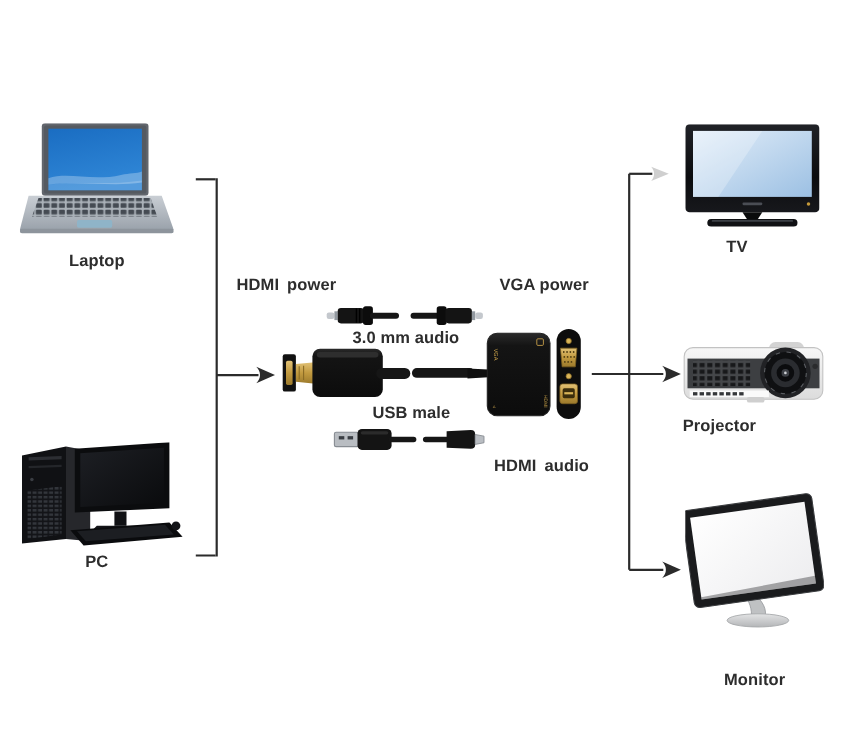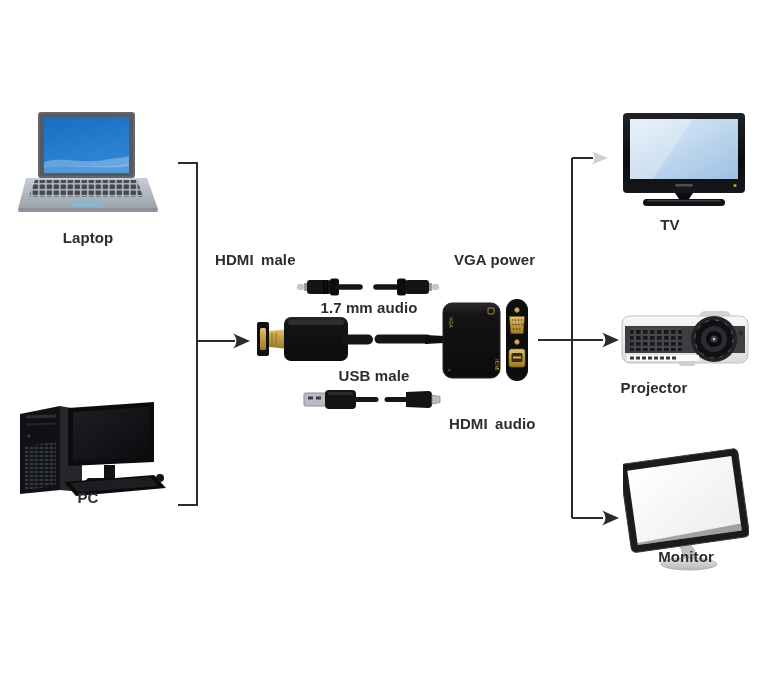--- a/index.html
+++ b/index.html
@@ -98,21 +98,21 @@
       <polygon points="54,6 140,0 140,60 54,64" fill="#0b0c0e"></polygon>
       <polygon points="59,10 135,5 135,55 59,59" fill="url(#pcScr)"></polygon>
       <rect x="90" y="63" width="11" height="13" fill="#101114"></rect>
       <polygon points="74,76 118,76 124,82 68,82" fill="#131418"></polygon>
 
       <polygon points="50,80 140,73 152,86 62,94" fill="#0a0b0d"></polygon>
       <polygon points="56,81 136,75 144,84 64,90" fill="#1c1e22"></polygon>
       <circle cx="146" cy="76" r="4" fill="#131418"></circle>
     </svg>
   </div>
-  <div class="label center" style="left:38px;top:489px;width:100px">PC</div>
+  <div class="label center" style="left:38px;top:502px;width:100px">PC</div>
 
   <div class="abs" style="left:255px;top:295px">
     <svg width="282" height="92" viewBox="0 0 282 92">
       <defs>
         <linearGradient id="gold" x1="0" y1="0" x2="0" y2="1">
           <stop offset="0" stop-color="#e2c276"></stop>
             <stop offset="0.5" stop-color="#c29a3f"></stop>
             <stop offset="1" stop-color="#9c7a2c"></stop>
         </linearGradient>
         <linearGradient id="boxSh" x1="0" y1="0" x2="0" y2="1">
@@ -195,23 +195,23 @@
       <rect x="14" y="8.5" width="5" height="3" fill="#3a3e44"></rect>
       <rect x="23" y="2" width="31" height="19" rx="4" fill="#141414"></rect>
       <rect x="26" y="4" width="25" height="3" rx="1.5" fill="#2b2b2b"></rect>
       <line x1="54" y1="11.5" x2="74" y2="11.5" stroke="#161616" stroke-width="5" stroke-linecap="round"></line>
       <line x1="85" y1="11.5" x2="104" y2="11.5" stroke="#161616" stroke-width="5" stroke-linecap="round"></line>
       <path d="M104,4 L126,3 Q130,3 130,7 L130,16 Q130,20 126,20 L104,19 Z" fill="#141414"></path>
       <path d="M130,7 L138,8.5 L138,14.5 L130,16 Z" fill="#b9bdc2" stroke="#878c92" stroke-width="0.8"></path>
     </svg>
   </div>
 
-  <div class="label wide" style="left:215px;top:251px">HDMI male</div>
+  <div class="label wide" style="left:215px;top:251px">HDMI power</div>
   <div class="label" style="left:454px;top:251px">VGA power</div>
-  <div class="label center" style="left:309px;top:299px;width:120px">1.7 mm audio</div>
+  <div class="label center" style="left:309px;top:299px;width:120px">3.0 mm audio</div>
   <div class="label center" style="left:314px;top:367px;width:120px">USB male</div>
   <div class="label wide" style="left:449px;top:415px">HDMI audio</div>
 
   <div class="abs" style="left:623px;top:113px">
     <svg width="122" height="97" viewBox="0 0 122 97">
       <defs>
         <linearGradient id="tvScr" x1="0" y1="0" x2="1" y2="1">
           <stop offset="0" stop-color="#e3eef9"></stop>
             <stop offset="1" stop-color="#9cc0e3"></stop>
         </linearGradient>
@@ -288,15 +288,15 @@
       <path d="M64,92 C70,100 75,105 72,115 L60,115 C61,105 58,99 54,93 Z" fill="#bfc1c3" stroke="#9b9da0" stroke-width="0.8"></path>
       <ellipse cx="66" cy="116" rx="28" ry="6" fill="url(#monBase)" stroke="#a6a8ab" stroke-width="0.8"></ellipse>
       <g transform="rotate(-8 62 52)">
         <rect x="2" y="8" width="119" height="89" rx="5" fill="#1a1b1d"></rect>
         <rect x="2" y="8" width="119" height="89" rx="5" fill="none" stroke="#3a3c3f" stroke-width="1"></rect>
         <rect x="9" y="15" width="105" height="75" fill="url(#monScr)"></rect>
         <path d="M9,90 L114,90 L114,83 L9,88 Z" fill="#0d0e10" opacity="0.35"></path>
       </g>
     </svg>
   </div>
-  <div class="label center" style="left:636px;top:548px;width:100px">Monitor</div>
+  <div class="label center" style="left:636px;top:610px;width:100px">Monitor</div>
 
 </div>
 
 </body></html>

